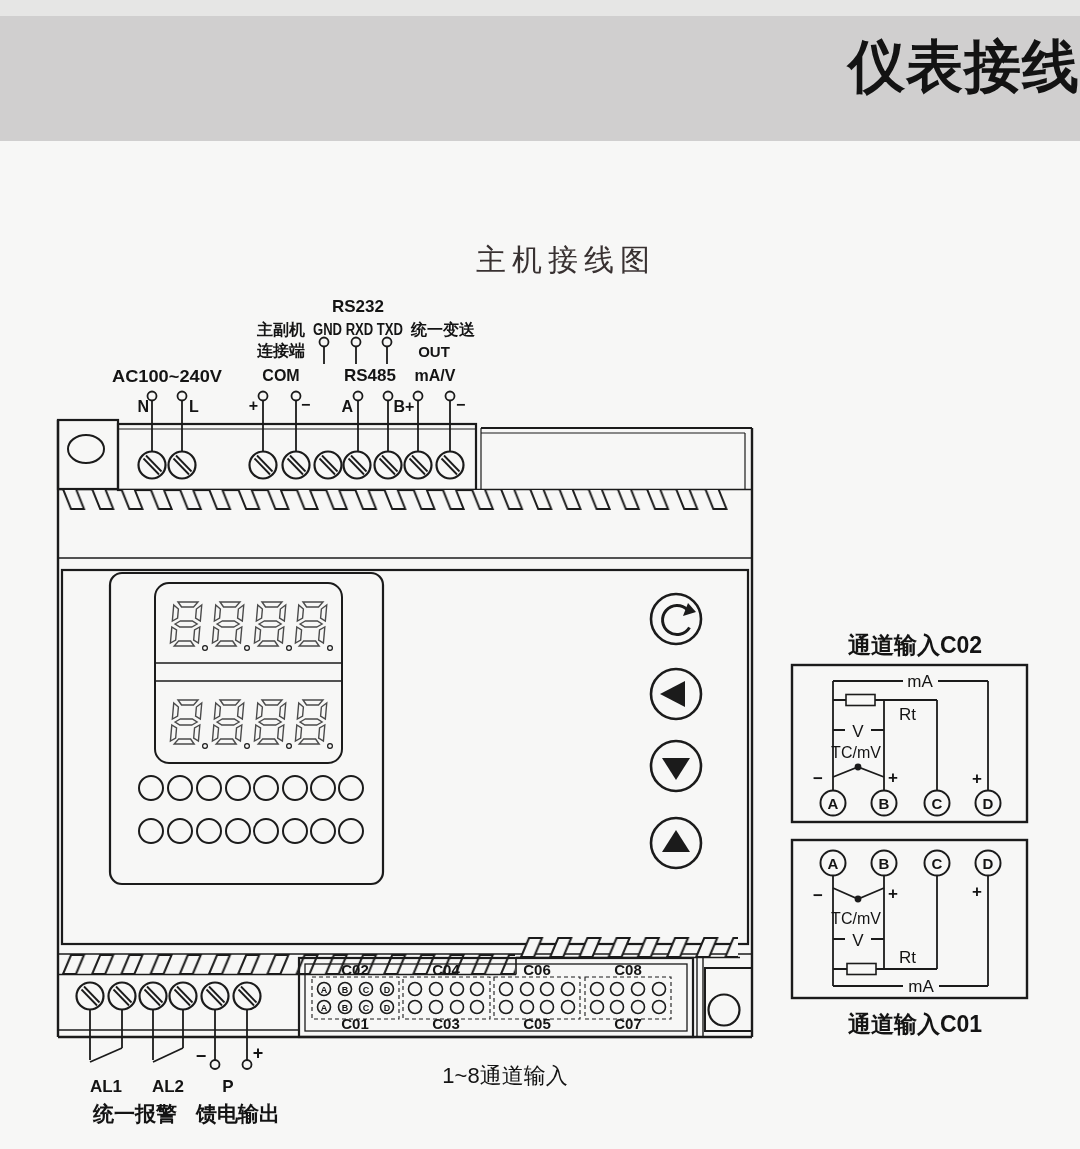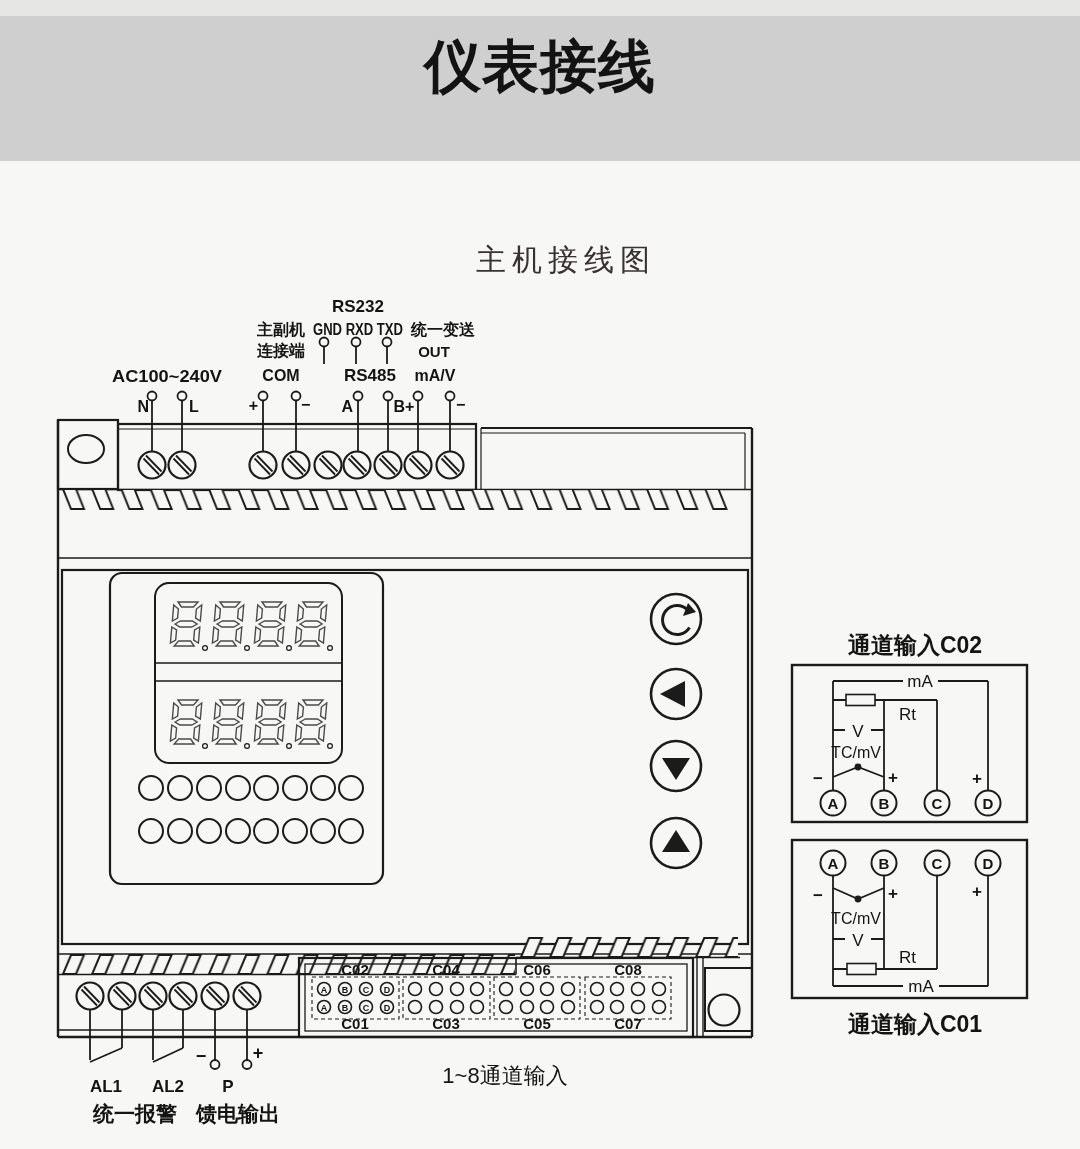--- a/index.html
+++ b/index.html
@@ -3,22 +3,22 @@
 <meta charset="utf-8">
 <style>
   html,body{margin:0;padding:0;}
   body{
     width:1080px;height:1149px;position:relative;
     background:#f7f7f6;overflow:hidden;
     font-family:"Liberation Sans","DejaVu Sans",sans-serif;
   }
   .top-strip{position:absolute;left:0;top:0;width:1080px;height:16px;background:#e6e6e5;}
   .header-band{
-    position:absolute;left:0;top:16px;width:1080px;height:145px;
-    background:#d0cfcf;text-align:center;
+    position:absolute;left:0;top:16px;width:1080px;height:125px;
+    background:#d0cfcf;text-align:right;
   }
   .title-cn{
     margin-top:21px;font-size:57px;line-height:58px;font-weight:800;
     color:#131313;letter-spacing:1px;
   }
   .title-en{
     margin-top:-6px;font-size:25px;line-height:24px;font-weight:400;color:#1a1a1a;
   }
   svg{position:absolute;left:0;top:0;}
   .ln{stroke:#1b1b1b;fill:none;}

